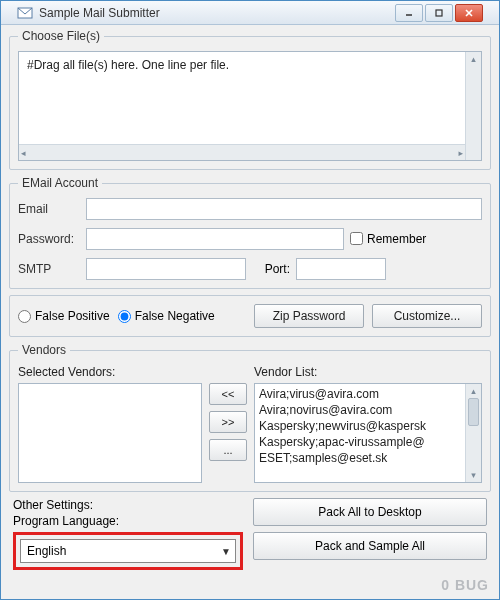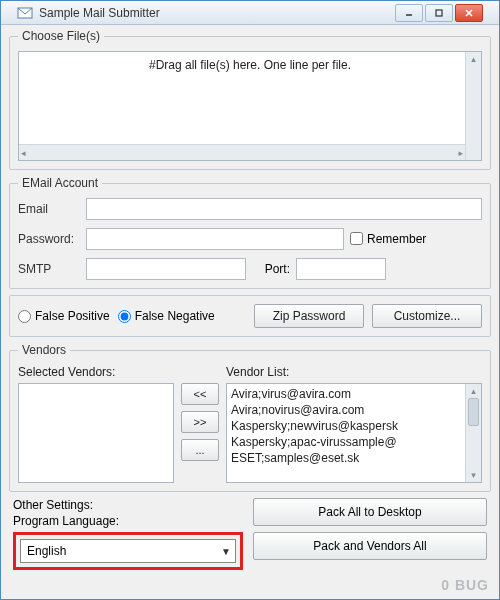--- a/index.html
+++ b/index.html
@@ -78,21 +78,20 @@
   height: 110px;
   border: 1px solid #a9b8c7;
   background: #fff;
   position: relative;
 }
 .filebox .inner {
   padding: 6px 8px;
   height: 92px;
   overflow: hidden;
   color: #222;
-  text-align: center;
 }
 .filebox .hscroll {
   position: absolute;
   bottom: 0; left: 0; right: 16px;
   height: 16px;
   background: #e8ecef;
   border-top: 1px solid #cfd8e0;
   display: flex;
   align-items: center;
   justify-content: space-between;
@@ -340,21 +339,21 @@
         </span>
         <span style="flex:1"></span>
         <button class="btn wide">Zip Password</button>
         <button class="btn wide">Customize...</button>
       </div>
     </fieldset>
 
     <fieldset>
       <legend>Vendors</legend>
       <div class="vendor-area">
-        <div class="vendor-col" style="width:156px;flex:none">
+        <div class="vendor-col" style="width:184px;flex:none">
           <div class="vendor-label">Selected Vendors:</div>
           <div class="listbox">
             <div class="items"></div>
           </div>
         </div>
         <div class="move-btns">
           <button class="btn">&lt;&lt;</button>
           <button class="btn">&gt;&gt;</button>
           <button class="btn">...</button>
         </div>
@@ -384,19 +383,19 @@
         <div>Program Language:</div>
         <div class="langbox">
           <div class="combo">
             <span>English</span>
             <span class="arrow">▼</span>
           </div>
         </div>
       </div>
       <div class="bottom-right">
         <div class="bigbtn">Pack All to Desktop</div>
-        <div class="bigbtn">Pack and Vendors All</div>
+        <div class="bigbtn">Pack and Sample All</div>
       </div>
     </div>
 
     <div class="watermark">0 BUG</div>
   </div>
 </div>
 
 </body></html>

